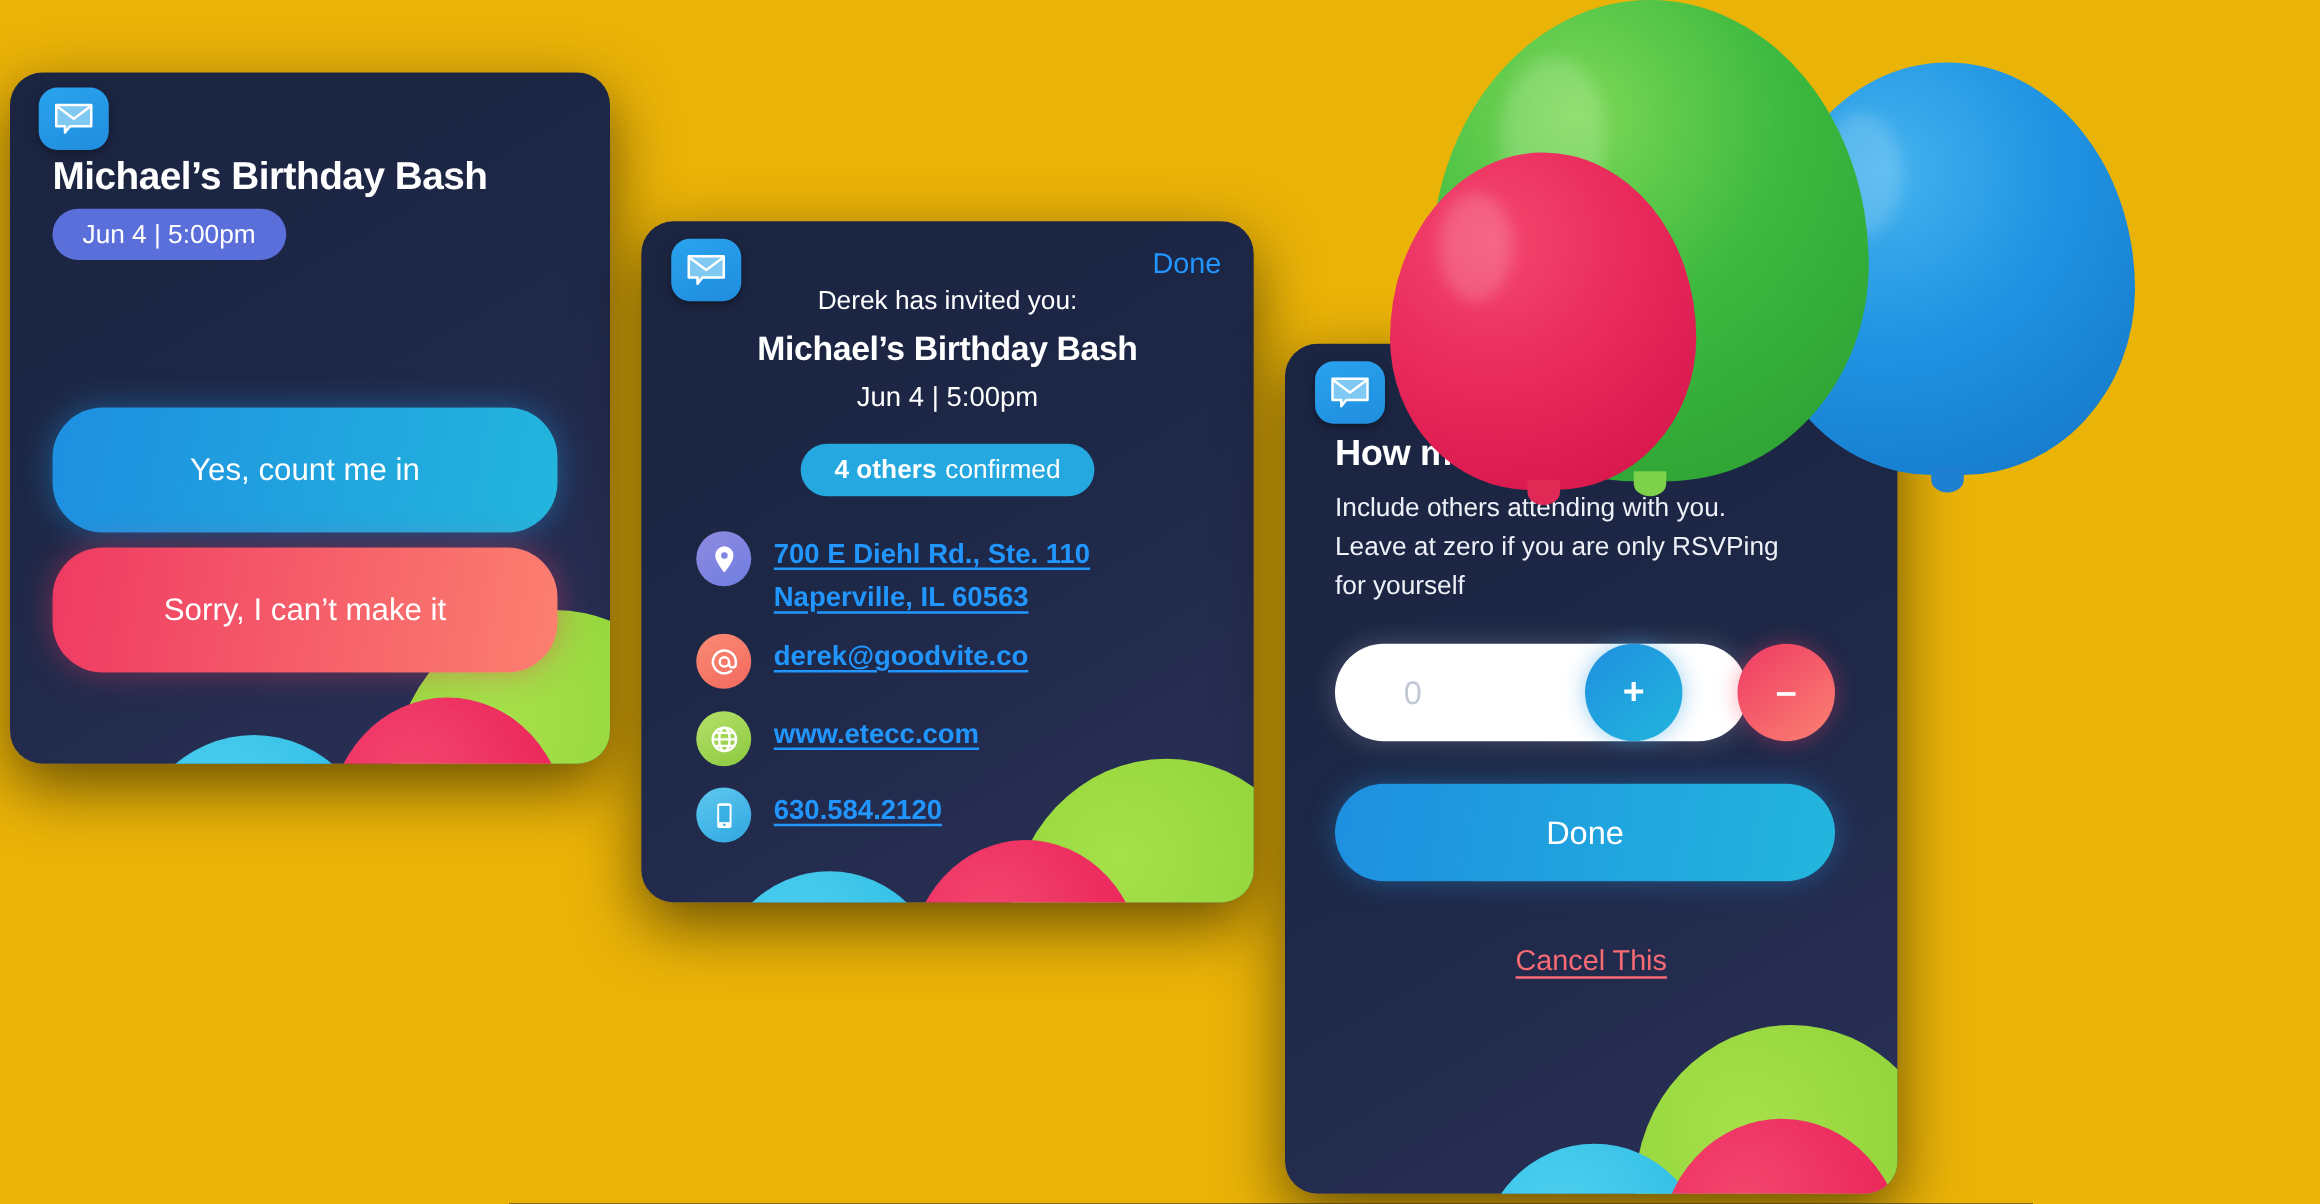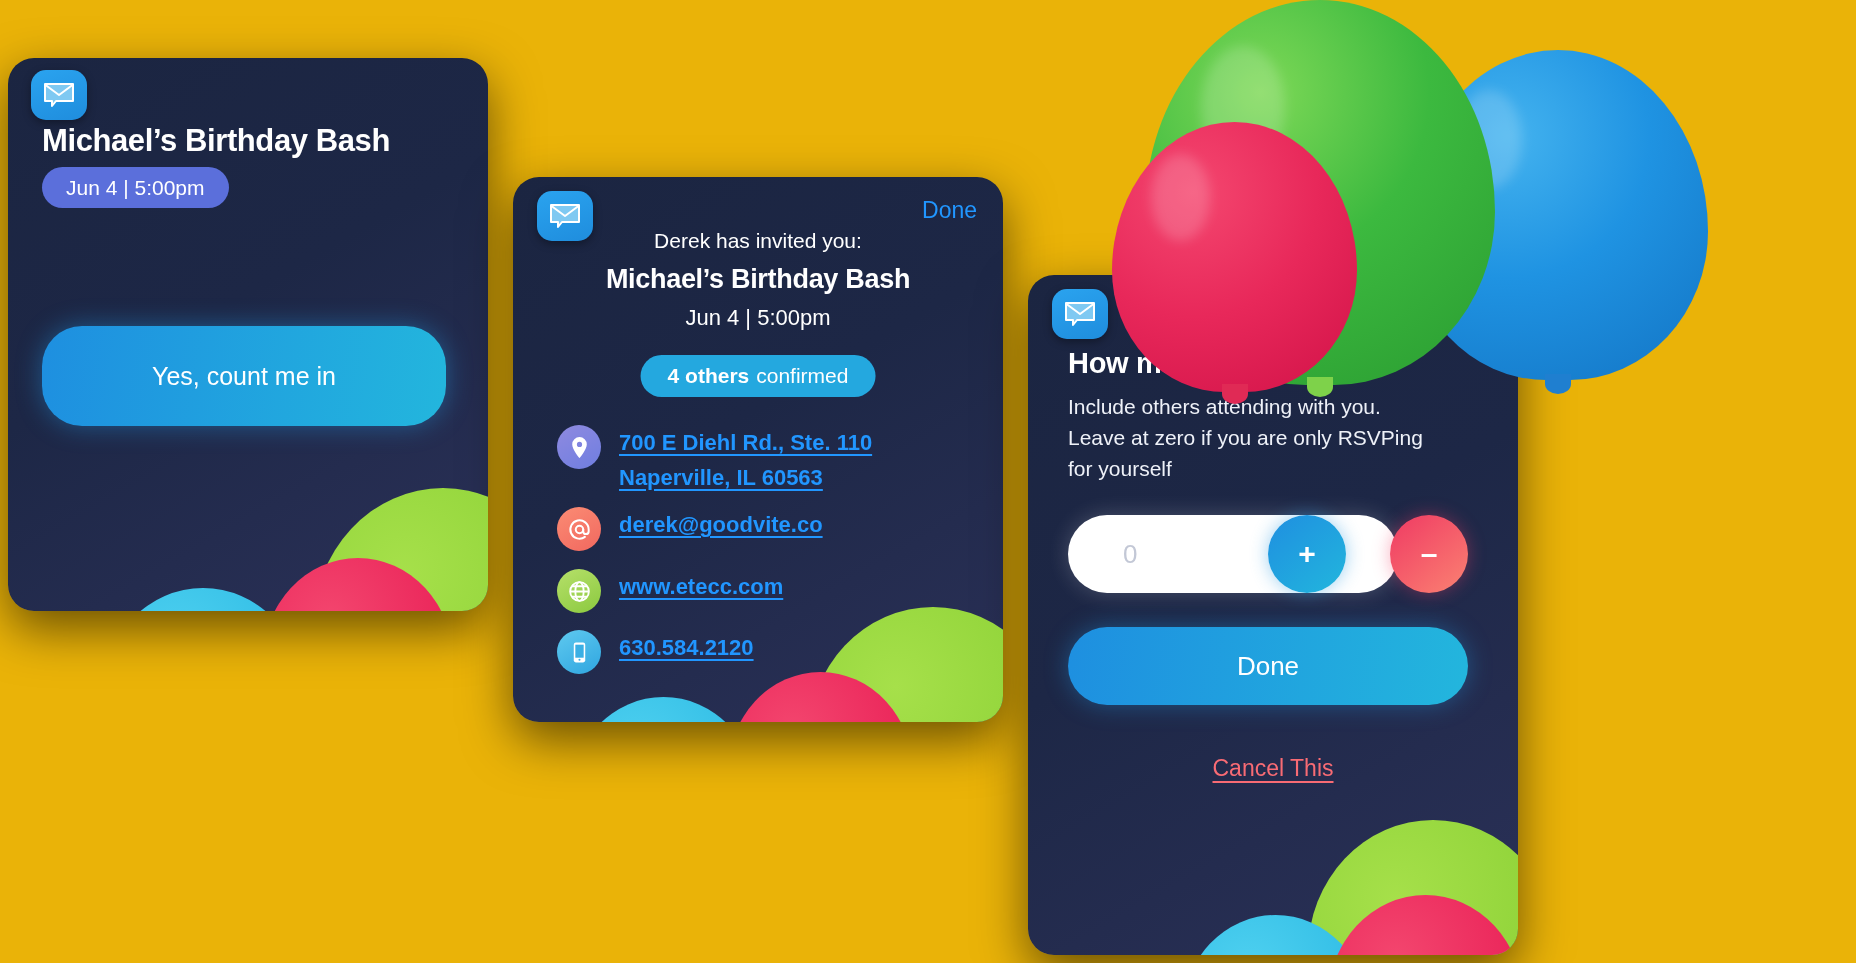--- a/index.html
+++ b/index.html
@@ -216,20 +216,21 @@
         <svg viewBox="0 0 34 30" fill="none">
           <path d="M3 4h28v17H14l-4 5v-5H3z" fill="#7fc9f2" stroke="#ffffff" stroke-width="2" stroke-linejoin="round"></path>
           <path d="M3.5 5l13.5 10L30.5 5" stroke="#ffffff" stroke-width="2" fill="none" stroke-linejoin="round"></path>
         </svg>
       </div>
 
       <div class="c1-title">Michael’s Birthday Bash</div>
       <div class="c1-datepill">Jun 4 | 5:00pm</div>
 
       <div class="pill-btn btn-yes">Yes, count me in</div>
+      <div class="pill-btn btn-no">Sorry, I can’t make it</div>
     </div>
   </div>
 
   <div class="card" id="card2">
     <div class="blob" id="c2-b-green"></div>
     <div class="blob" id="c2-b-cyan"></div>
     <div class="blob" id="c2-b-pink"></div>
 
     <div class="card-inner">
       <div class="mail-badge">

